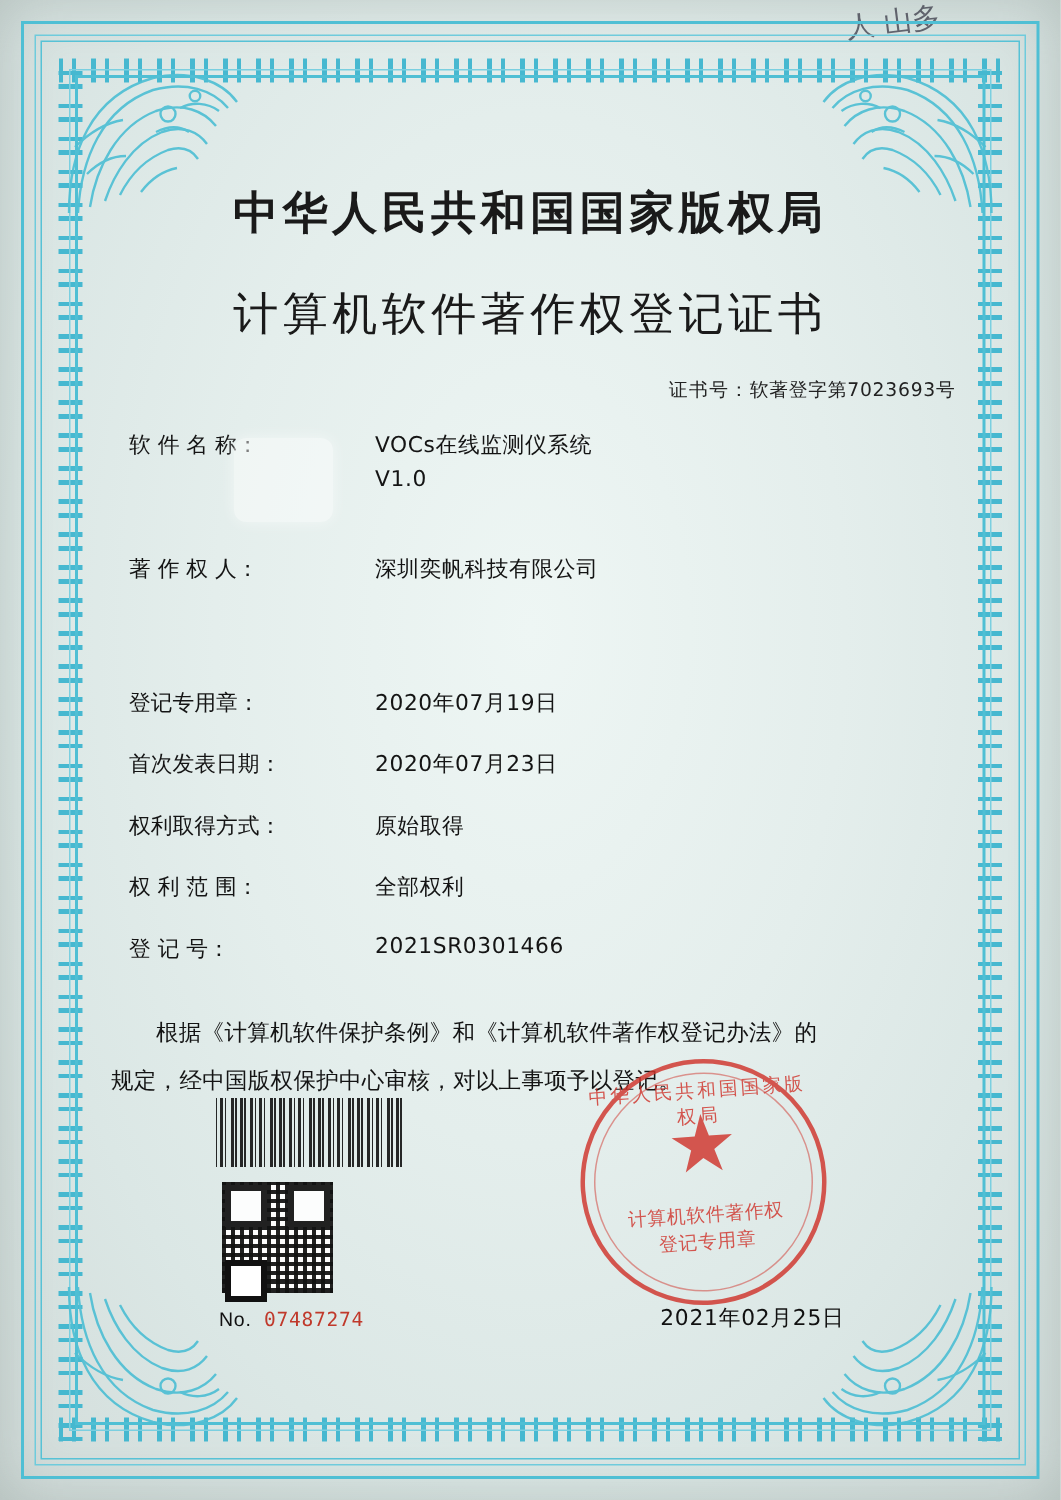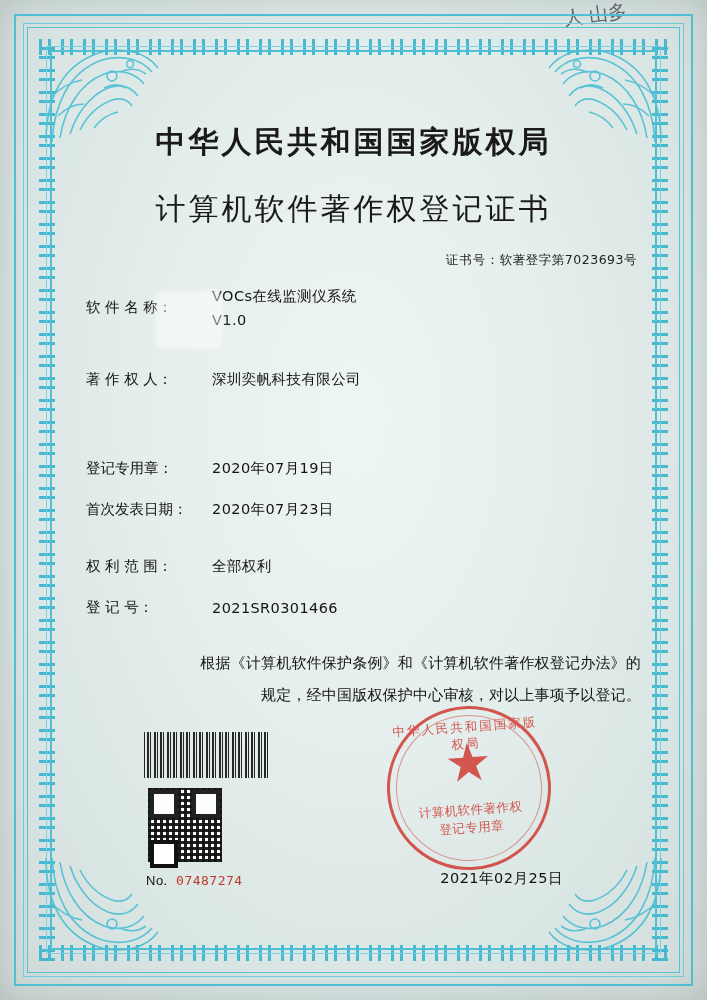--- a/index.html
+++ b/index.html
@@ -114,23 +114,24 @@
   .cert-no .lbl{letter-spacing:1px;}
 
   .fields{
     margin-top:18px;
     padding-left:26px;
     font-family:"DejaVu Sans", sans-serif;
     color:#141414;
   }
   .row{
     display:flex;
-    align-items:center;
+    align-items:flex-start;
     margin-bottom:6px;
     font-size:14.5px;
+    gap:38px;
   }
   .row .lab{
     width:126px;
     flex:0 0 126px;
     letter-spacing:0px;
     white-space:nowrap;
   }
   .row .val{
     flex:1 1 auto;
     letter-spacing:.4px;
@@ -144,21 +145,20 @@
   .gap-sm{height:16px;}
 
   .statement{
     margin-top:30px;
     padding:0 6px 0 14px;
     font-size:15px;
     line-height:2.15;
     color:#141414;
     font-family:"DejaVu Sans", sans-serif;
     letter-spacing:.2px;
-    text-align:right;
   }
   .statement p{margin:0;}
   .statement .indent{text-indent:2em;}
 
   
   .bottom{
     position:absolute;
     left:0;right:0;bottom:0;
     height:230px;
   }
@@ -395,20 +395,24 @@
 
       <div class="gap-sm"></div>
 
       <div class="row">
         <div class="lab">首次发表日期：</div>
         <div class="val">2020年07月23日</div>
       </div>
 
       <div class="gap-sm"></div>
 
+      <div class="row">
+        <div class="lab">权利取得方式：</div>
+        <div class="val">原始取得</div>
+      </div>
 
       <div class="gap-sm"></div>
 
       <div class="row">
         <div class="lab">权 利 范 围：</div>
         <div class="val">全部权利</div>
       </div>
 
       <div class="gap-sm"></div>
 

